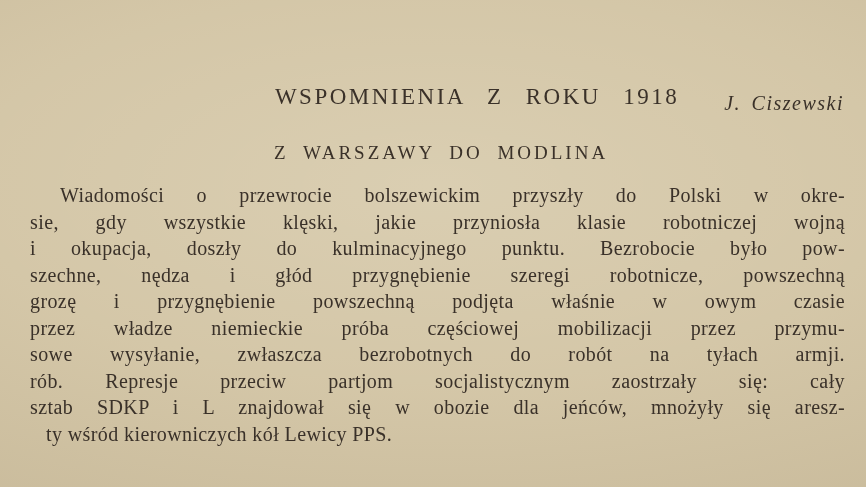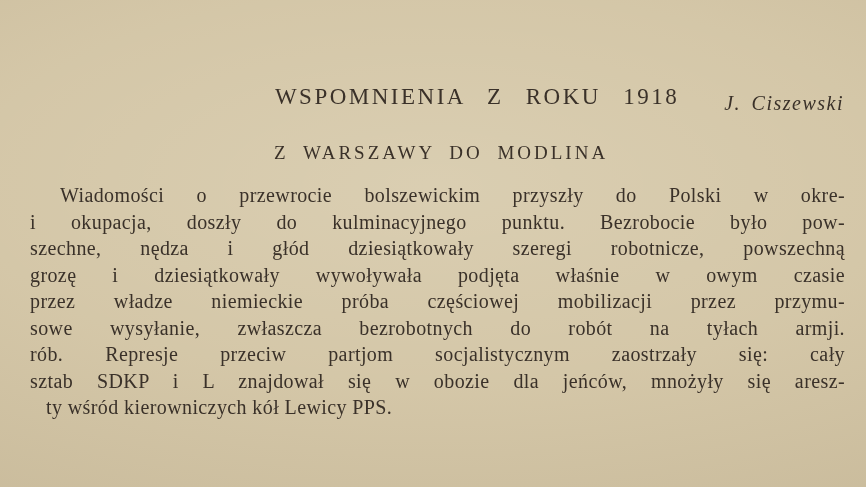--- a/index.html
+++ b/index.html
@@ -83,23 +83,24 @@
 <div class="page">
 
   <div class="author">J. Ciszewski</div>
 
   <h1 class="title">WSPOMNIENIA Z ROKU 1918</h1>
 
   <h2 class="subtitle">Z WARSZAWY DO MODLINA</h2>
 
   <div class="bodytext">
     <div class="line indent">Wiadomości o przewrocie bolszewickim przyszły do Polski w okre-</div>
+    <div class="line">sie, gdy wszystkie klęski, jakie przyniosła klasie robotniczej wojną</div>
     <div class="line">i okupacja, doszły do kulminacyjnego punktu. Bezrobocie było pow-</div>
-    <div class="line">szechne, nędza i głód dziesiątkowały szeregi robotnicze, powszechną</div>
-    <div class="line">grozę i dziesiątkowały wywoływała podjęta właśnie w owym czasie</div>
+    <div class="line">szechne, nędza i głód przygnębienie szeregi robotnicze, powszechną</div>
+    <div class="line">grozę i przygnębienie powszechną podjęta właśnie w owym czasie</div>
     <div class="line">przez władze niemieckie próba częściowej mobilizacji przez przymu-</div>
     <div class="line">sowe wysyłanie, zwłaszcza bezrobotnych do robót na tyłach armji.</div>
     <div class="line">rób. Represje przeciw partjom socjalistycznym zaostrzały się: cały</div>
     <div class="line">sztab SDKP i L znajdował się w obozie dla jeńców, mnożyły się aresz-</div>
     <div class="line last">ty wśród kierowniczych kół Lewicy PPS.</div>
   </div>
 
 </div>
 
 </body></html>

